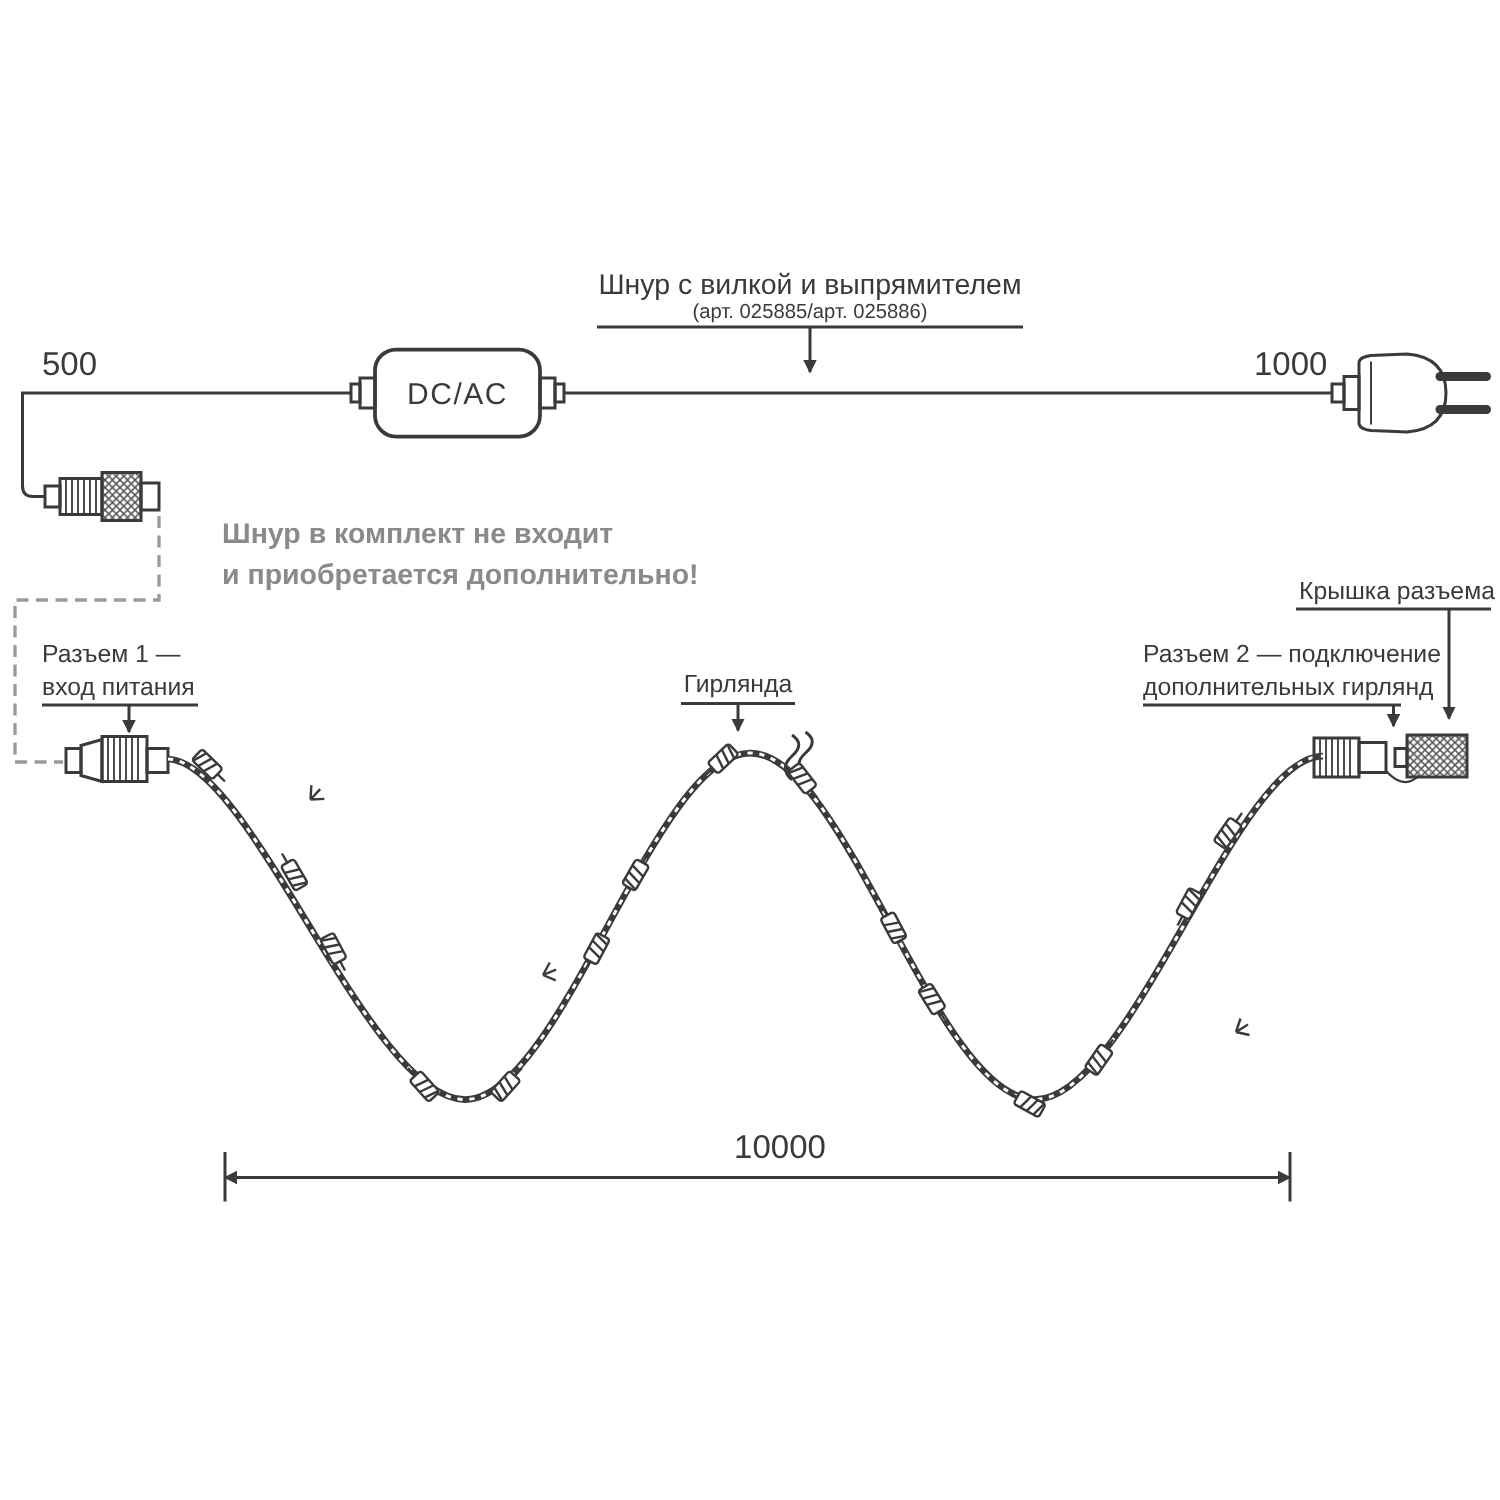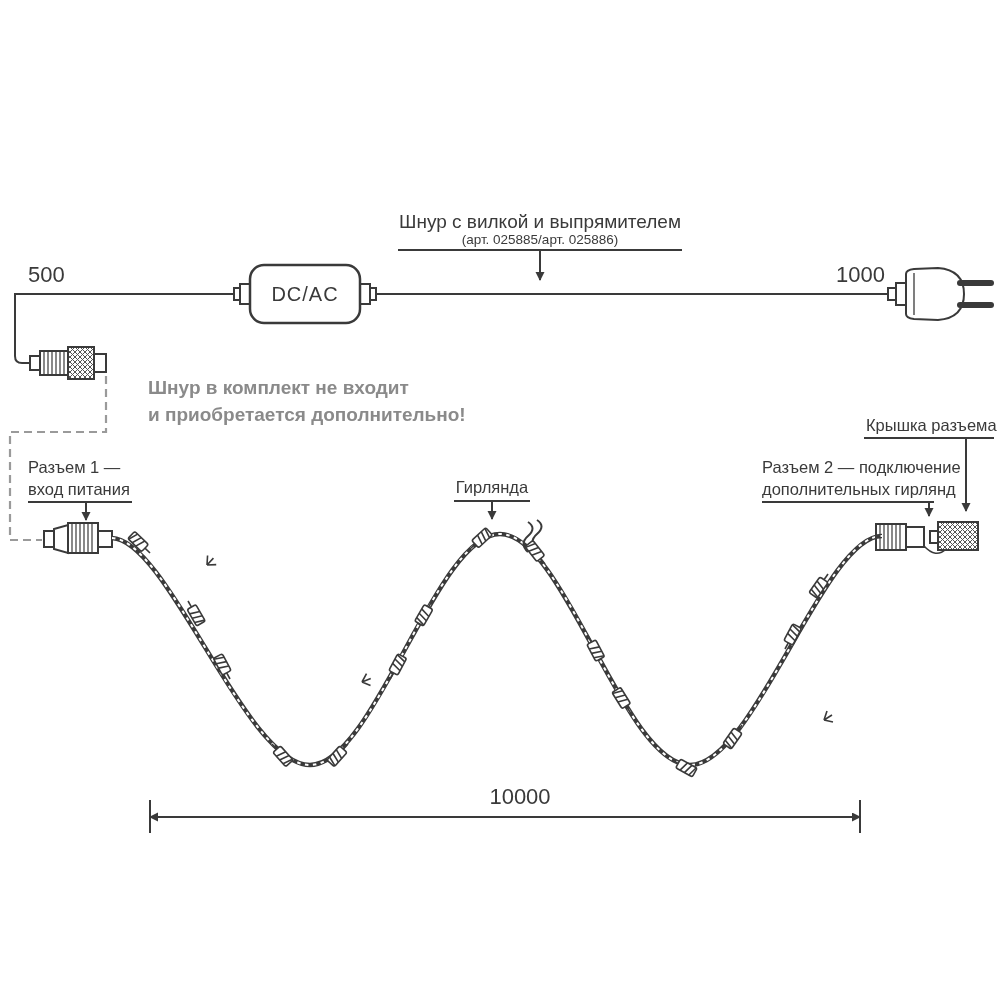--- a/index.html
+++ b/index.html
@@ -7,21 +7,20 @@
     padding: 0;
     background: #ffffff;
   }
   .stage {
     position: relative;
     width: 1000px;
     height: 916px;
     background: #ffffff;
     font-family: "Liberation Sans", sans-serif;
     overflow: hidden;
-    margin-top: 32px;
   }
   svg { display: block; }
   text {
     font-family: "Liberation Sans", sans-serif;
     fill: #3a3a3a;
   }
   .t-big   { font-size: 22px; }
   .t-label { font-size: 19px; }
   .t-sub   { font-size: 13.5px; }
   .t-small { font-size: 16.5px; }

